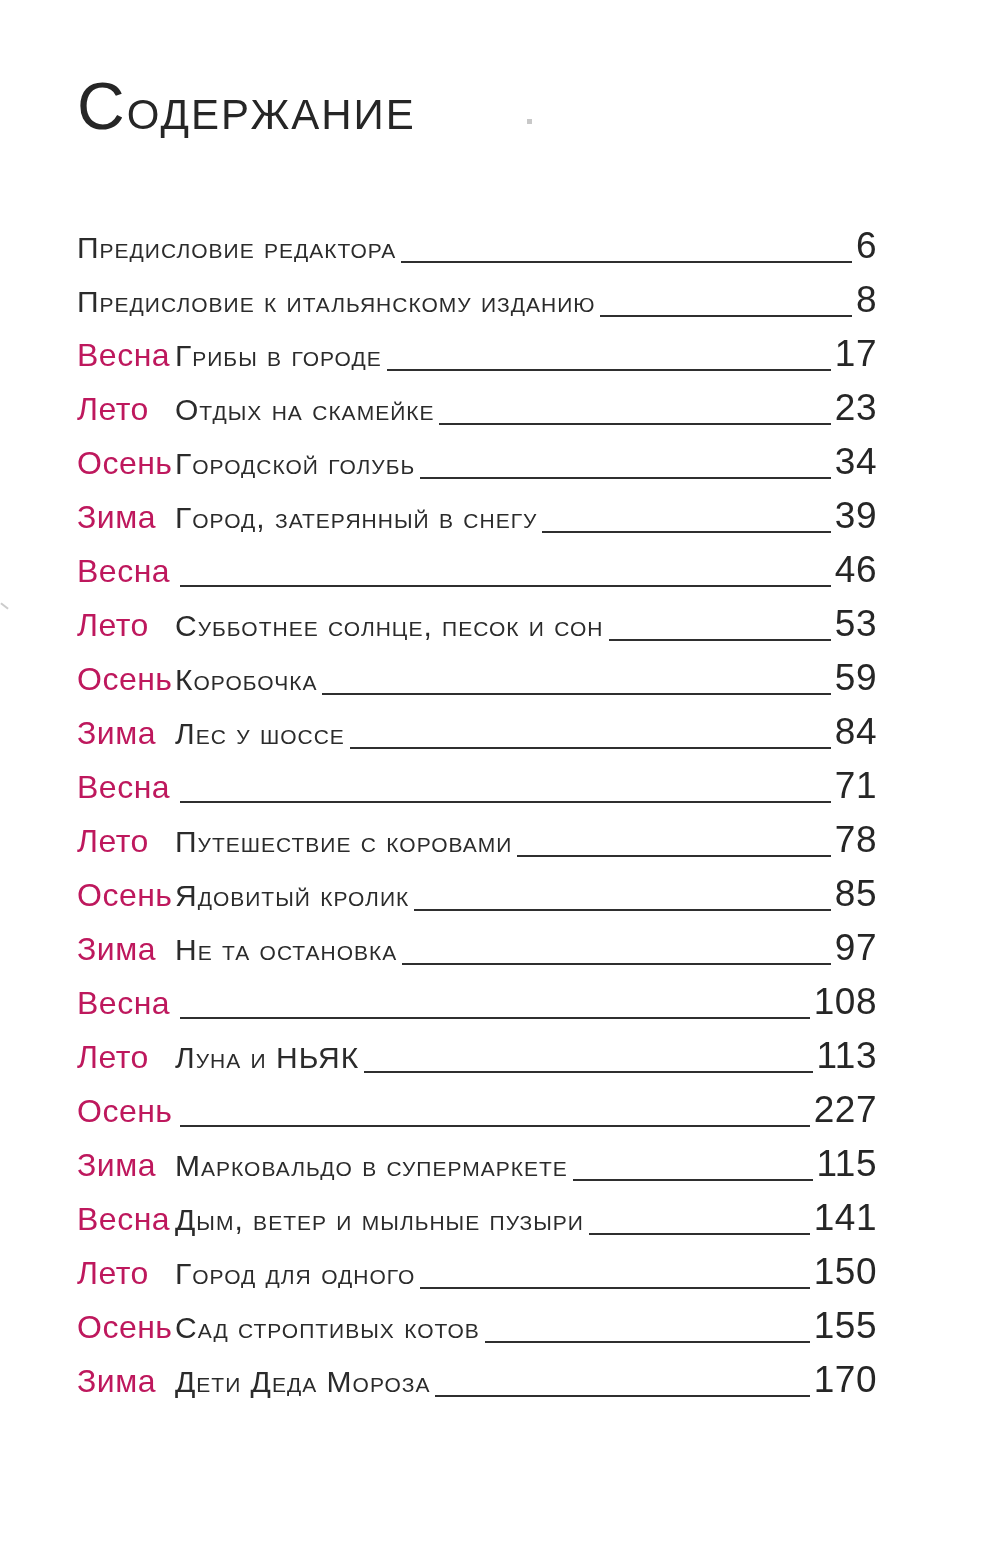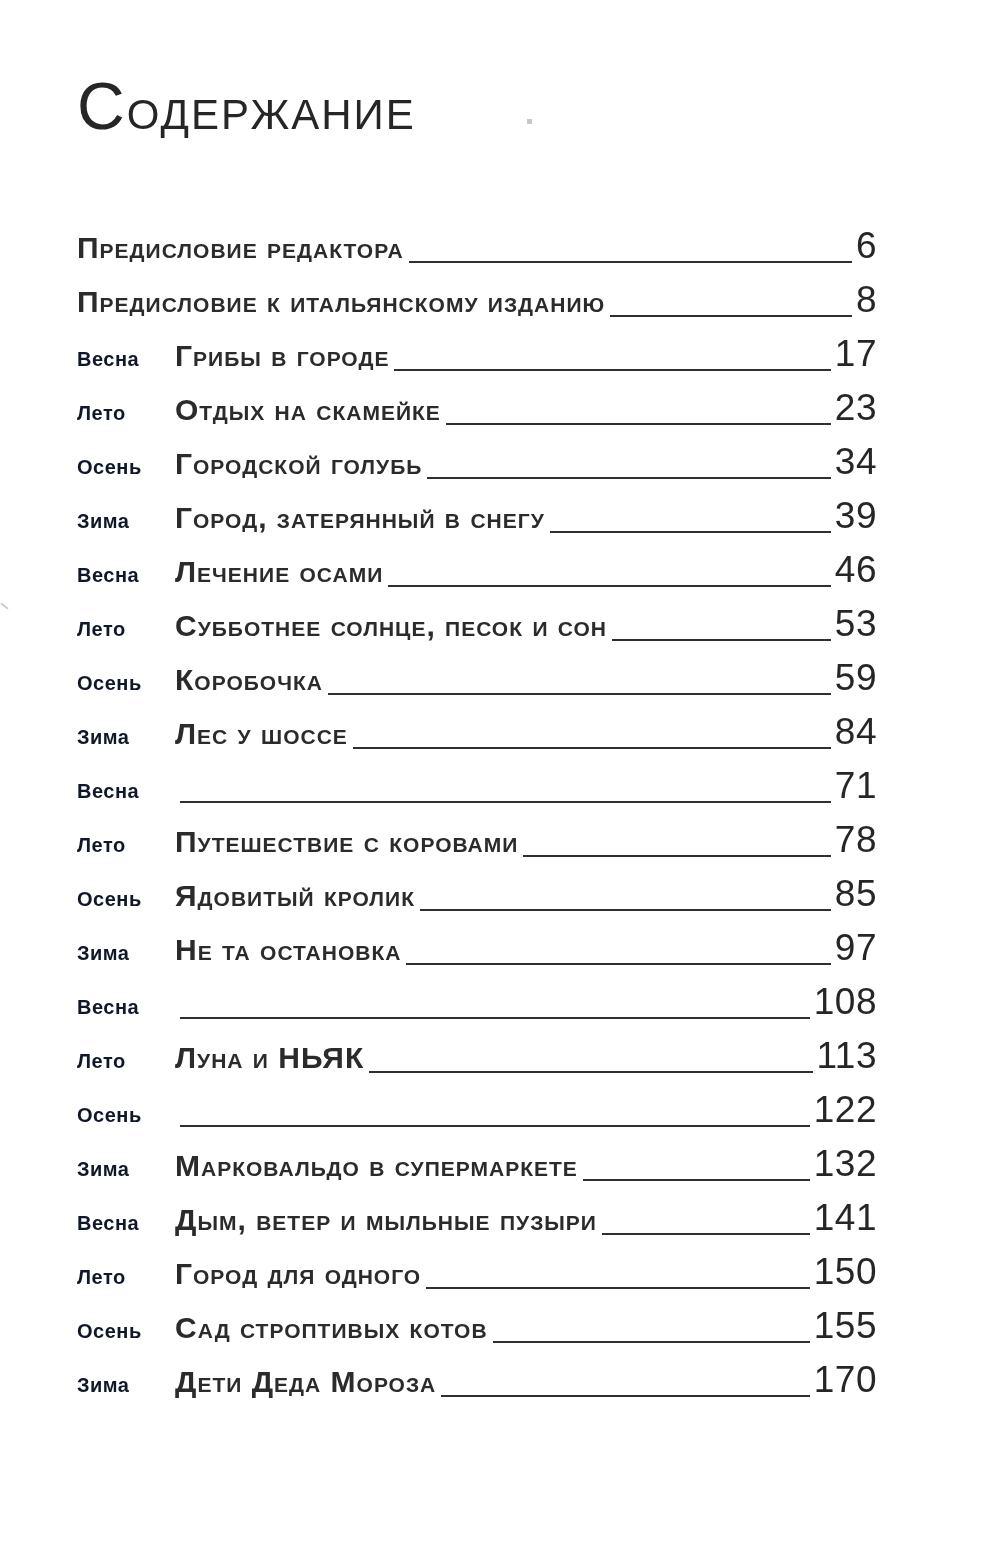--- a/index.html
+++ b/index.html
@@ -37,30 +37,30 @@
     margin-top: 86px;
   }
   .row {
     display: flex;
     align-items: baseline;
     height: 54px;
     white-space: nowrap;
   }
   .season {
     flex: 0 0 98px;
-    font-size: 20px;
+    font-size: 32px;
     letter-spacing: 0.5px;
-    color: #0f172a;
-    font-weight: 700;
+    color: #be185d;
+    font-weight: 400;
   }
   .title {
     font-size: 21px;
     letter-spacing: 1px;
     color: #2b2b2b;
-    font-weight: 700;
+    font-weight: 400;
   }
   .title .cap { font-size: 30px; }
   .title .sc  { font-size: 21px; }
   .leader {
     flex: 1 1 auto;
     border-bottom: 2px solid #2f2f2f;
     margin: 0 4px 0 5px;
     font-size: 17px;
     line-height: 17px;
     min-width: 20px;
@@ -124,21 +124,20 @@
         <span class="pagenum">34</span>
       </div>
       <div class="row">
         <span class="season">Зима</span>
         <span class="title"><span class="cap">Г</span><span class="sc">О</span><span class="sc">Р</span><span class="sc">О</span><span class="sc">Д</span><span class="cap">,</span><span class="cap"> </span><span class="sc">З</span><span class="sc">А</span><span class="sc">Т</span><span class="sc">Е</span><span class="sc">Р</span><span class="sc">Я</span><span class="sc">Н</span><span class="sc">Н</span><span class="sc">Ы</span><span class="sc">Й</span><span class="cap"> </span><span class="sc">В</span><span class="cap"> </span><span class="sc">С</span><span class="sc">Н</span><span class="sc">Е</span><span class="sc">Г</span><span class="sc">У</span></span>
         <span class="leader"></span>
         <span class="pagenum">39</span>
       </div>
       <div class="row">
         <span class="season">Весна</span>
-        <span class="title"><span class="cap">Л</span><span class="sc">Е</span><span class="sc">Ч</span><span class="sc">Е</span><span class="sc">Н</span><span class="sc">И</span><span class="sc">Е</span><span class="cap"> </span><span class="sc">О</span><span class="sc">С</span><span class="sc">А</span><span class="sc">М</span><span class="sc">И</span></span>
         <span class="leader"></span>
         <span class="pagenum">46</span>
       </div>
       <div class="row">
         <span class="season">Лето</span>
         <span class="title"><span class="cap">С</span><span class="sc">У</span><span class="sc">Б</span><span class="sc">Б</span><span class="sc">О</span><span class="sc">Т</span><span class="sc">Н</span><span class="sc">Е</span><span class="sc">Е</span><span class="cap"> </span><span class="sc">С</span><span class="sc">О</span><span class="sc">Л</span><span class="sc">Н</span><span class="sc">Ц</span><span class="sc">Е</span><span class="cap">,</span><span class="cap"> </span><span class="sc">П</span><span class="sc">Е</span><span class="sc">С</span><span class="sc">О</span><span class="sc">К</span><span class="cap"> </span><span class="sc">И</span><span class="cap"> </span><span class="sc">С</span><span class="sc">О</span><span class="sc">Н</span></span>
         <span class="leader"></span>
         <span class="pagenum">53</span>
       </div>
       <div class="row">
@@ -183,27 +182,27 @@
       </div>
       <div class="row">
         <span class="season">Лето</span>
         <span class="title"><span class="cap">Л</span><span class="sc">У</span><span class="sc">Н</span><span class="sc">А</span><span class="cap"> </span><span class="sc">И</span><span class="cap"> </span><span class="cap">Н</span><span class="cap">Ь</span><span class="cap">Я</span><span class="cap">К</span></span>
         <span class="leader"></span>
         <span class="pagenum">113</span>
       </div>
       <div class="row">
         <span class="season">Осень</span>
         <span class="leader"></span>
-        <span class="pagenum">122</span>
+        <span class="pagenum">227</span>
       </div>
       <div class="row">
         <span class="season">Зима</span>
         <span class="title"><span class="cap">М</span><span class="sc">А</span><span class="sc">Р</span><span class="sc">К</span><span class="sc">О</span><span class="sc">В</span><span class="sc">А</span><span class="sc">Л</span><span class="sc">Ь</span><span class="sc">Д</span><span class="sc">О</span><span class="cap"> </span><span class="sc">В</span><span class="cap"> </span><span class="sc">С</span><span class="sc">У</span><span class="sc">П</span><span class="sc">Е</span><span class="sc">Р</span><span class="sc">М</span><span class="sc">А</span><span class="sc">Р</span><span class="sc">К</span><span class="sc">Е</span><span class="sc">Т</span><span class="sc">Е</span></span>
         <span class="leader"></span>
-        <span class="pagenum">132</span>
+        <span class="pagenum">115</span>
       </div>
       <div class="row">
         <span class="season">Весна</span>
         <span class="title"><span class="cap">Д</span><span class="sc">Ы</span><span class="sc">М</span><span class="cap">,</span><span class="cap"> </span><span class="sc">В</span><span class="sc">Е</span><span class="sc">Т</span><span class="sc">Е</span><span class="sc">Р</span><span class="cap"> </span><span class="sc">И</span><span class="cap"> </span><span class="sc">М</span><span class="sc">Ы</span><span class="sc">Л</span><span class="sc">Ь</span><span class="sc">Н</span><span class="sc">Ы</span><span class="sc">Е</span><span class="cap"> </span><span class="sc">П</span><span class="sc">У</span><span class="sc">З</span><span class="sc">Ы</span><span class="sc">Р</span><span class="sc">И</span></span>
         <span class="leader"></span>
         <span class="pagenum">141</span>
       </div>
       <div class="row">
         <span class="season">Лето</span>
         <span class="title"><span class="cap">Г</span><span class="sc">О</span><span class="sc">Р</span><span class="sc">О</span><span class="sc">Д</span><span class="cap"> </span><span class="sc">Д</span><span class="sc">Л</span><span class="sc">Я</span><span class="cap"> </span><span class="sc">О</span><span class="sc">Д</span><span class="sc">Н</span><span class="sc">О</span><span class="sc">Г</span><span class="sc">О</span></span>

